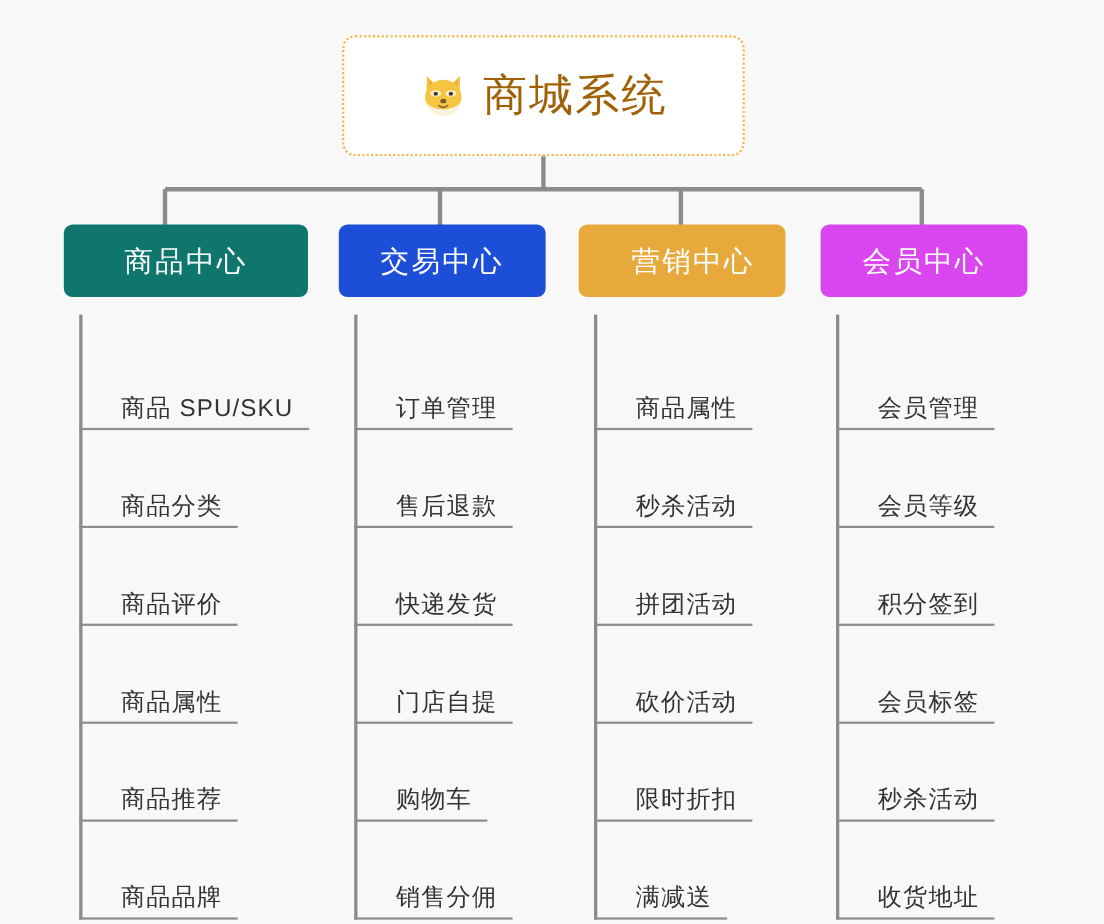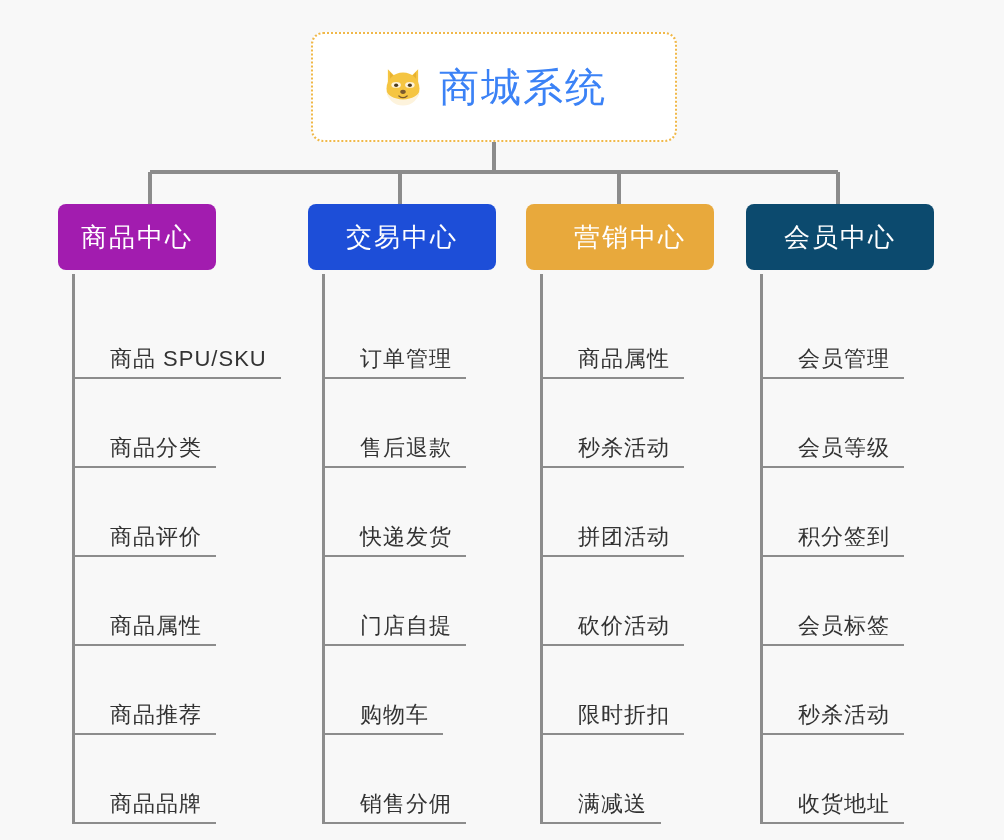--- a/index.html
+++ b/index.html
@@ -39,21 +39,21 @@
     gap: 14px;
   }
   .root-emoji {
     font-size: 40px;
     line-height: 1;
     display: block;
   }
   .root-emoji svg { display: block; }
   .root-title {
     font-size: 40px;
-    color: #3b82f6;
+    color: #a16207;
     letter-spacing: 2px;
     line-height: 1;
     white-space: nowrap;
     text-align: right;
   }
 
   
   .connector-svg {
     position: absolute;
     left: 0;
@@ -85,32 +85,32 @@
     height: 66px;
     border-radius: 8px;
     display: flex;
     align-items: center;
     justify-content: center;
     color: #ffffff;
     font-size: 26px;
     letter-spacing: 2px;
     box-sizing: border-box;
   }
-  .branch-1 .branch-header { width: 158px; background: #a21caf; }
+  .branch-1 .branch-header { width: 222px; background: #0f766e; }
   .branch-2 .branch-header { width: 188px; background: #1d4ed8; }
   .branch-3 .branch-header { width: 188px; background: #e8a93c; padding-left: 20px; }
-  .branch-4 .branch-header { width: 188px; background: #0c4a6e; }
+  .branch-4 .branch-header { width: 188px; background: #d946ef; }
 
   
   .leaf-list {
     position: relative;
     margin-left: 14px;
     padding-left: 0;
     border-left: 3px solid #8c8c8c;
-    margin-top: 4px;
+    margin-top: 16px;
     padding-top: 16px;
   }
   .leaf-item {
     height: 89px;
     display: flex;
     align-items: flex-end;
     box-sizing: border-box;
   }
   .leaf-label {
     display: inline-block;

